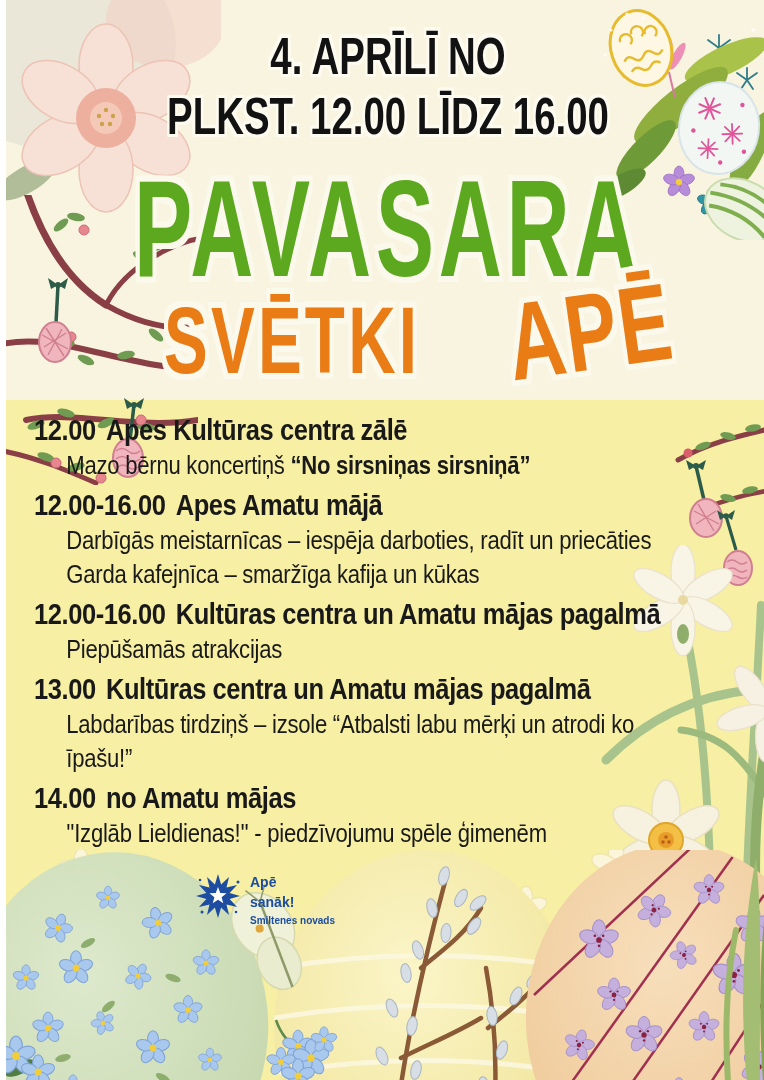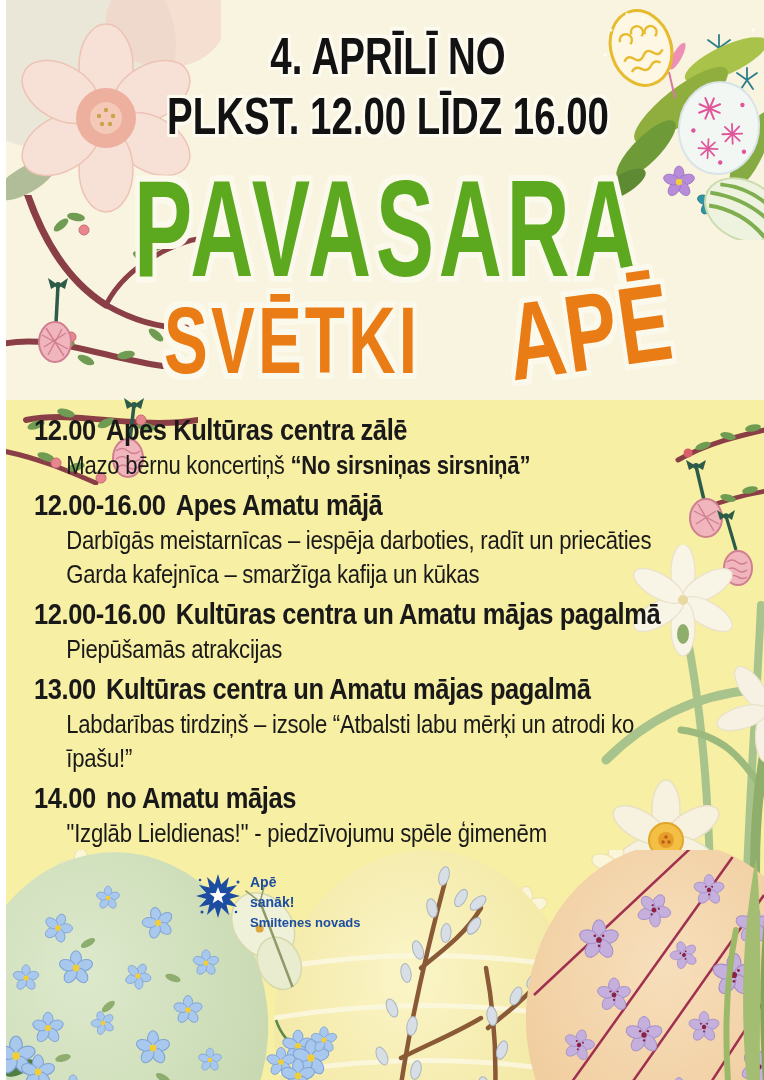--- a/index.html
+++ b/index.html
@@ -32,21 +32,21 @@
   .heading{font-weight:700;font-size:30px;line-height:36px;letter-spacing:-0.5px;}
   .heading .time{margin-right:12px;}
   .detail{font-size:26px;line-height:34px;letter-spacing:-0.3px;padding-left:38px;white-space:nowrap;}
   .detail.wrap{white-space:normal;max-width:700px;}
   .detail .b{font-weight:700;}
 
   
   .logo{position:absolute;left:188px;top:872px;display:flex;align-items:flex-start;gap:8px;z-index:7;}
   .logo-text{color:#1c4da1;}
   .logo-name{font-weight:700;font-size:14px;line-height:20px;width:58px;}
-  .logo-sub{font-weight:700;font-size:13px;margin-top:3px;white-space:nowrap;}
+  .logo-sub{font-weight:700;font-size:10px;margin-top:3px;white-space:nowrap;}
 </style>
 </head>
 <body>
 
 <div class="poster">
 
   <div class="band"></div>
 
   <svg class="abs" style="left:-10px;top:-15px;" width="225" height="230" viewBox="0 0 225 230">
     <ellipse cx="60" cy="60" rx="120" ry="105" fill="#eae6d8"></ellipse>

